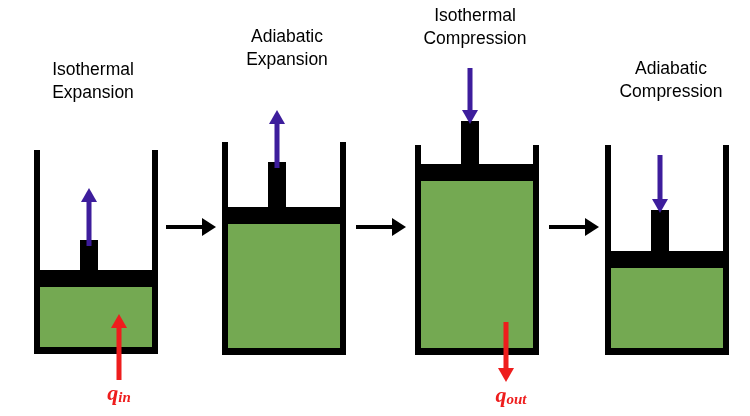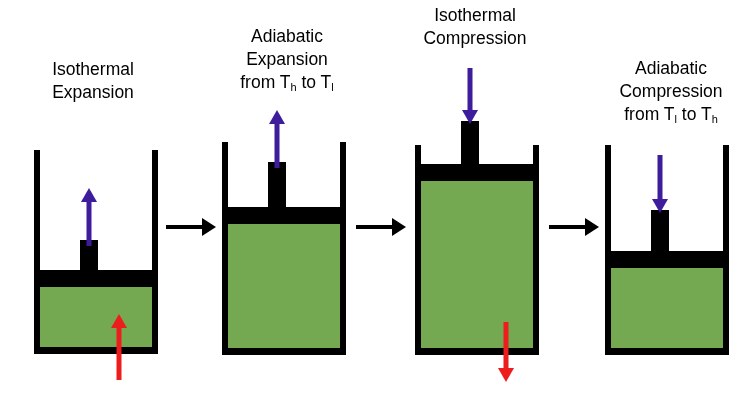--- a/index.html
+++ b/index.html
@@ -139,32 +139,30 @@
 <div id="stage">
 
   <div class="caption" style="left:34px; top:58px; width:118px;">
     <span class="ln">Isothermal</span>
     <span class="ln">Expansion</span>
   </div>
 
   <div class="caption" style="left:216px; top:25px; width:142px;">
     <span class="ln">Adiabatic</span>
     <span class="ln">Expansion</span>
-    <span class="ln"><span>from T</span><sub>h</sub><span> to T</span><sub>l</sub></span>
   </div>
 
   <div class="caption" style="left:400px; top:4px; width:150px;">
     <span class="ln">Isothermal</span>
     <span class="ln">Compression</span>
   </div>
 
   <div class="caption" style="left:598px; top:57px; width:146px;">
     <span class="ln">Adiabatic</span>
     <span class="ln">Compression</span>
-    <span class="ln"><span>from T</span><sub>l</sub><span> to T</span><sub>h</sub></span>
   </div>
 
   <div class="cyl">
 
     <div class="gas" style="left:40px; top:287px; width:112px; height:60px;"></div>
 
     <div class="piston-head" style="left:36px; top:270px; width:120px; height:17px;"></div>
 
     <div class="piston-rod" style="left:80px; top:240px; width:18px; height:32px;"></div>
 
@@ -177,20 +175,23 @@
   <div class="arrow-v purple" style="left:76px; top:188px; width:26px; height:58px;">
     <div class="head up" style="top:0;"></div>
     <div class="shaft" style="top:12px; height:46px;"></div>
   </div>
 
   <div class="arrow-v red" style="left:106px; top:314px; width:26px; height:66px;">
     <div class="head up" style="top:0;"></div>
     <div class="shaft" style="top:12px; height:54px;"></div>
   </div>
 
+  <div class="qlabel" style="left:89px; top:380px; width:60px;">
+    <span>q</span><sub>in</sub>
+  </div>
 
   <div class="arrow-h" style="left:166px; top:217px; width:50px;">
     <div class="shaft-h" style="width:38px;"></div>
     <div class="head-h"></div>
   </div>
 
   <div class="cyl">
     <div class="gas" style="left:228px; top:224px; width:112px; height:124px;"></div>
     <div class="piston-head" style="left:224px; top:207px; width:120px; height:17px;"></div>
     <div class="piston-rod" style="left:268px; top:162px; width:18px; height:47px;"></div>
@@ -221,20 +222,23 @@
   <div class="arrow-v purple" style="left:457px; top:68px; width:26px; height:56px;">
     <div class="shaft" style="top:0; height:44px;"></div>
     <div class="head down" style="top:42px;"></div>
   </div>
 
   <div class="arrow-v red" style="left:493px; top:322px; width:26px; height:60px;">
     <div class="shaft" style="top:0; height:48px;"></div>
     <div class="head down" style="top:46px;"></div>
   </div>
 
+  <div class="qlabel" style="left:476px; top:382px; width:70px;">
+    <span>q</span><sub>out</sub>
+  </div>
 
   <div class="arrow-h" style="left:549px; top:217px; width:50px;">
     <div class="shaft-h" style="width:38px;"></div>
     <div class="head-h"></div>
   </div>
 
   <div class="cyl">
     <div class="gas" style="left:611px; top:268px; width:112px; height:80px;"></div>
     <div class="piston-head" style="left:607px; top:251px; width:120px; height:17px;"></div>
     <div class="piston-rod" style="left:651px; top:210px; width:18px; height:43px;"></div>

